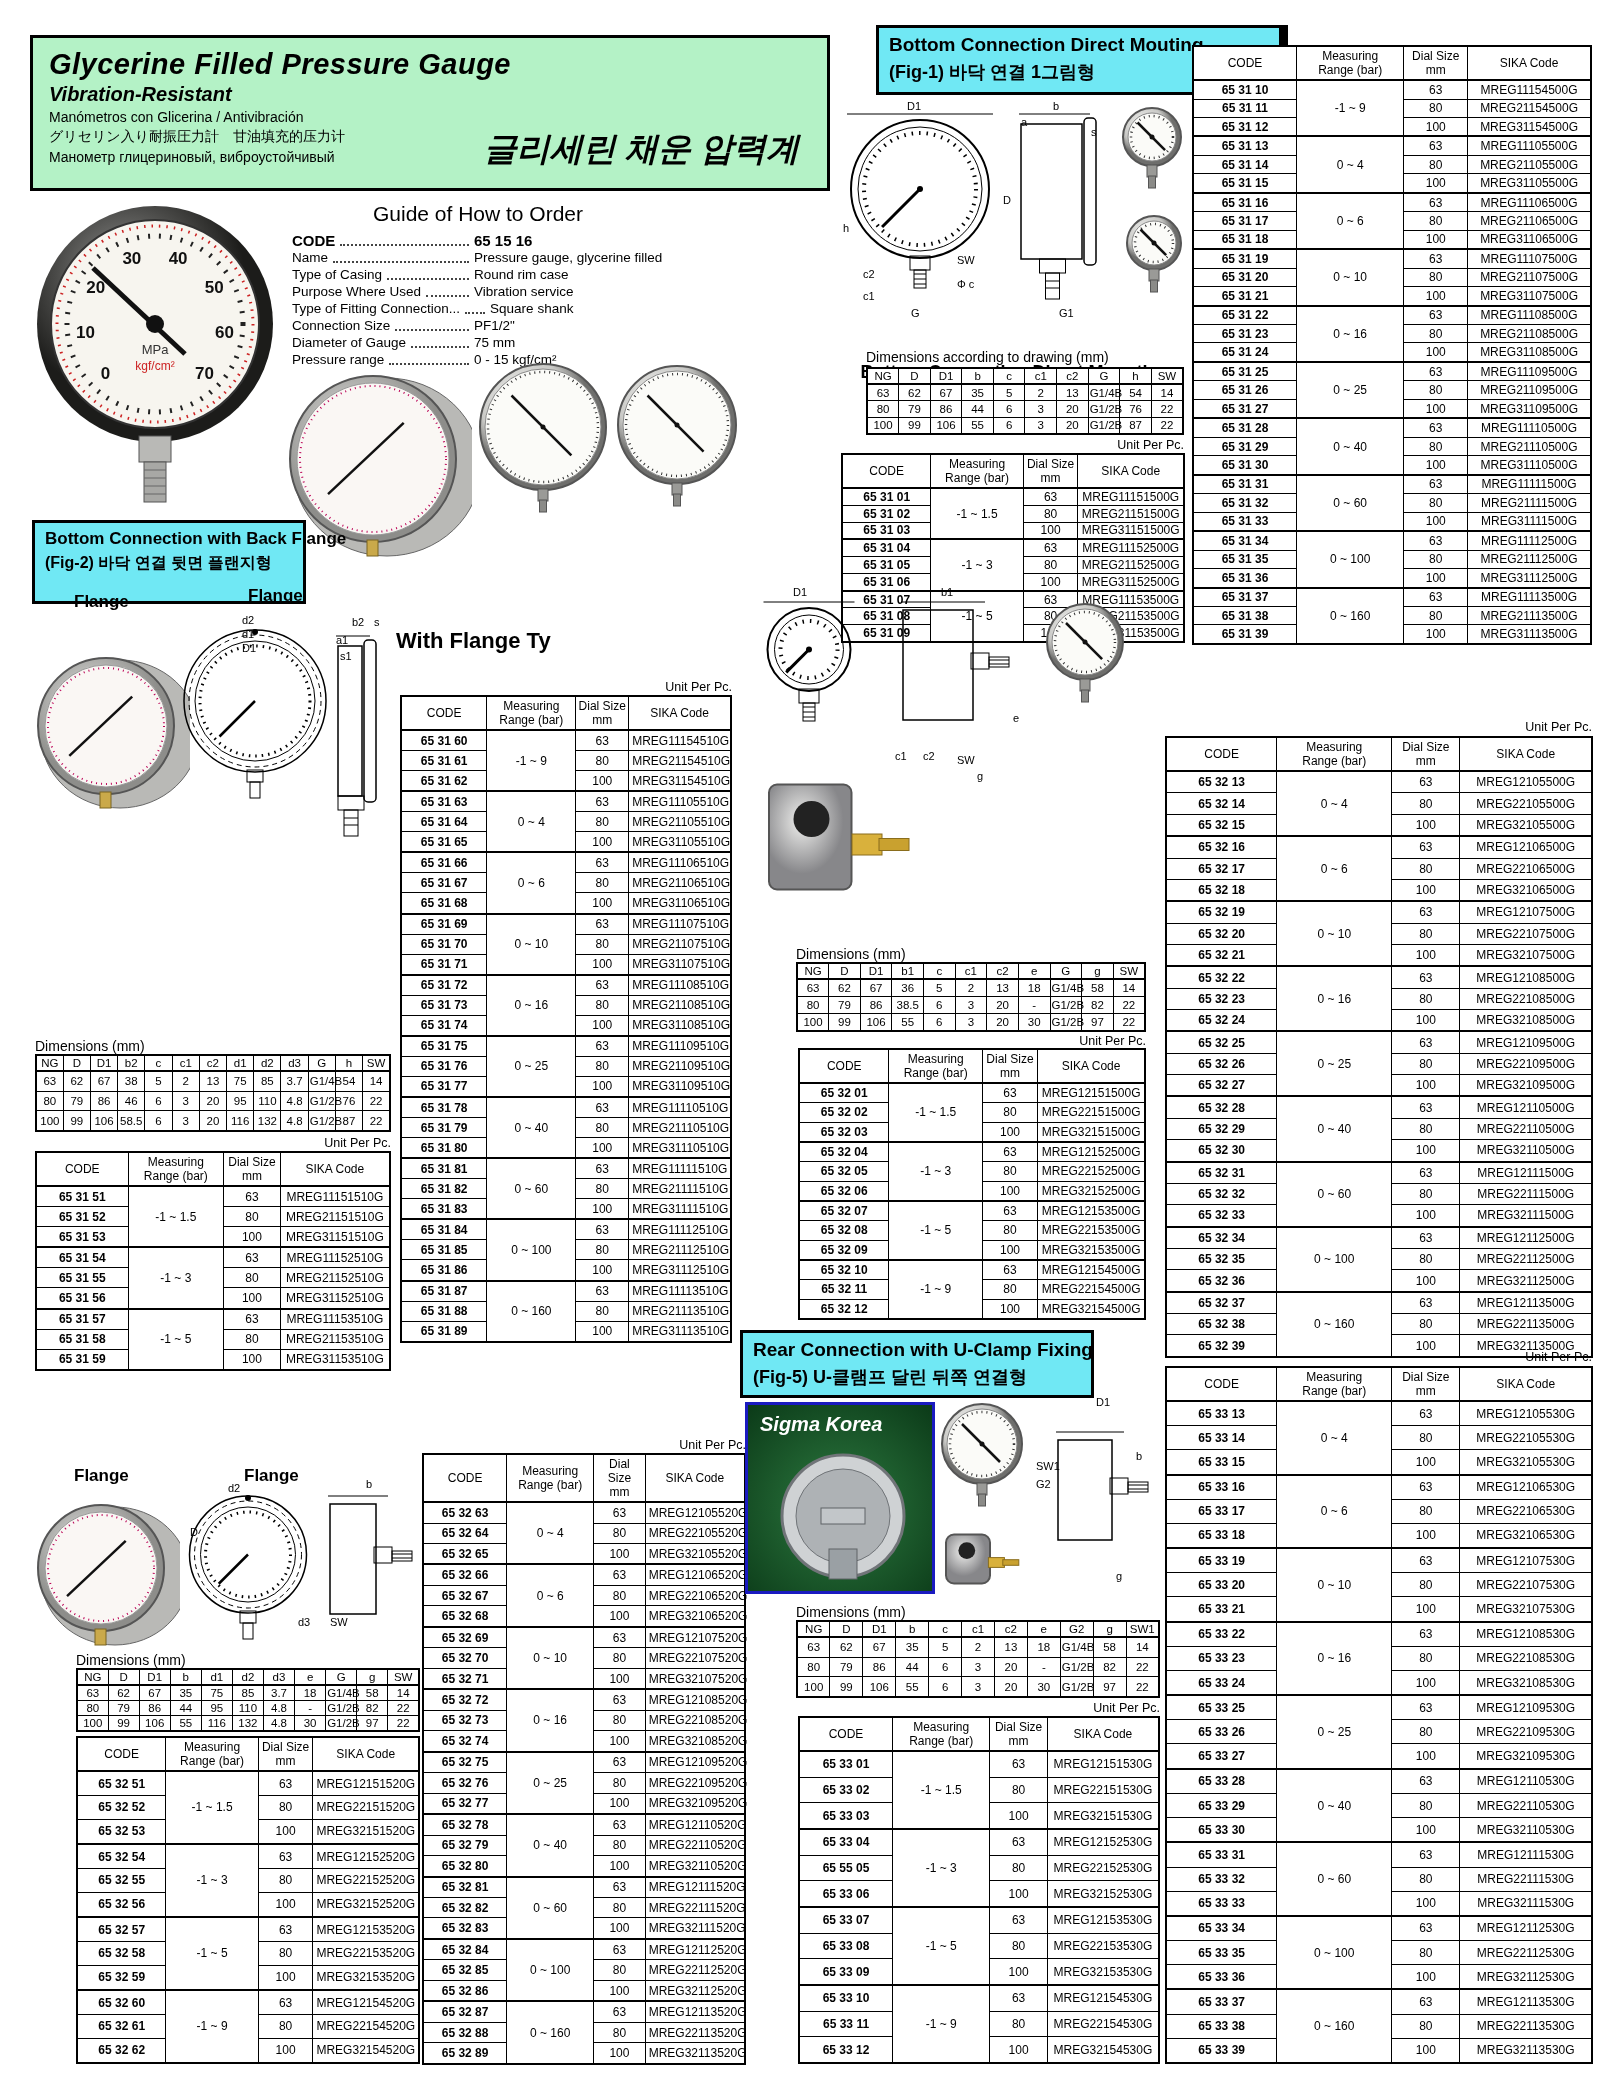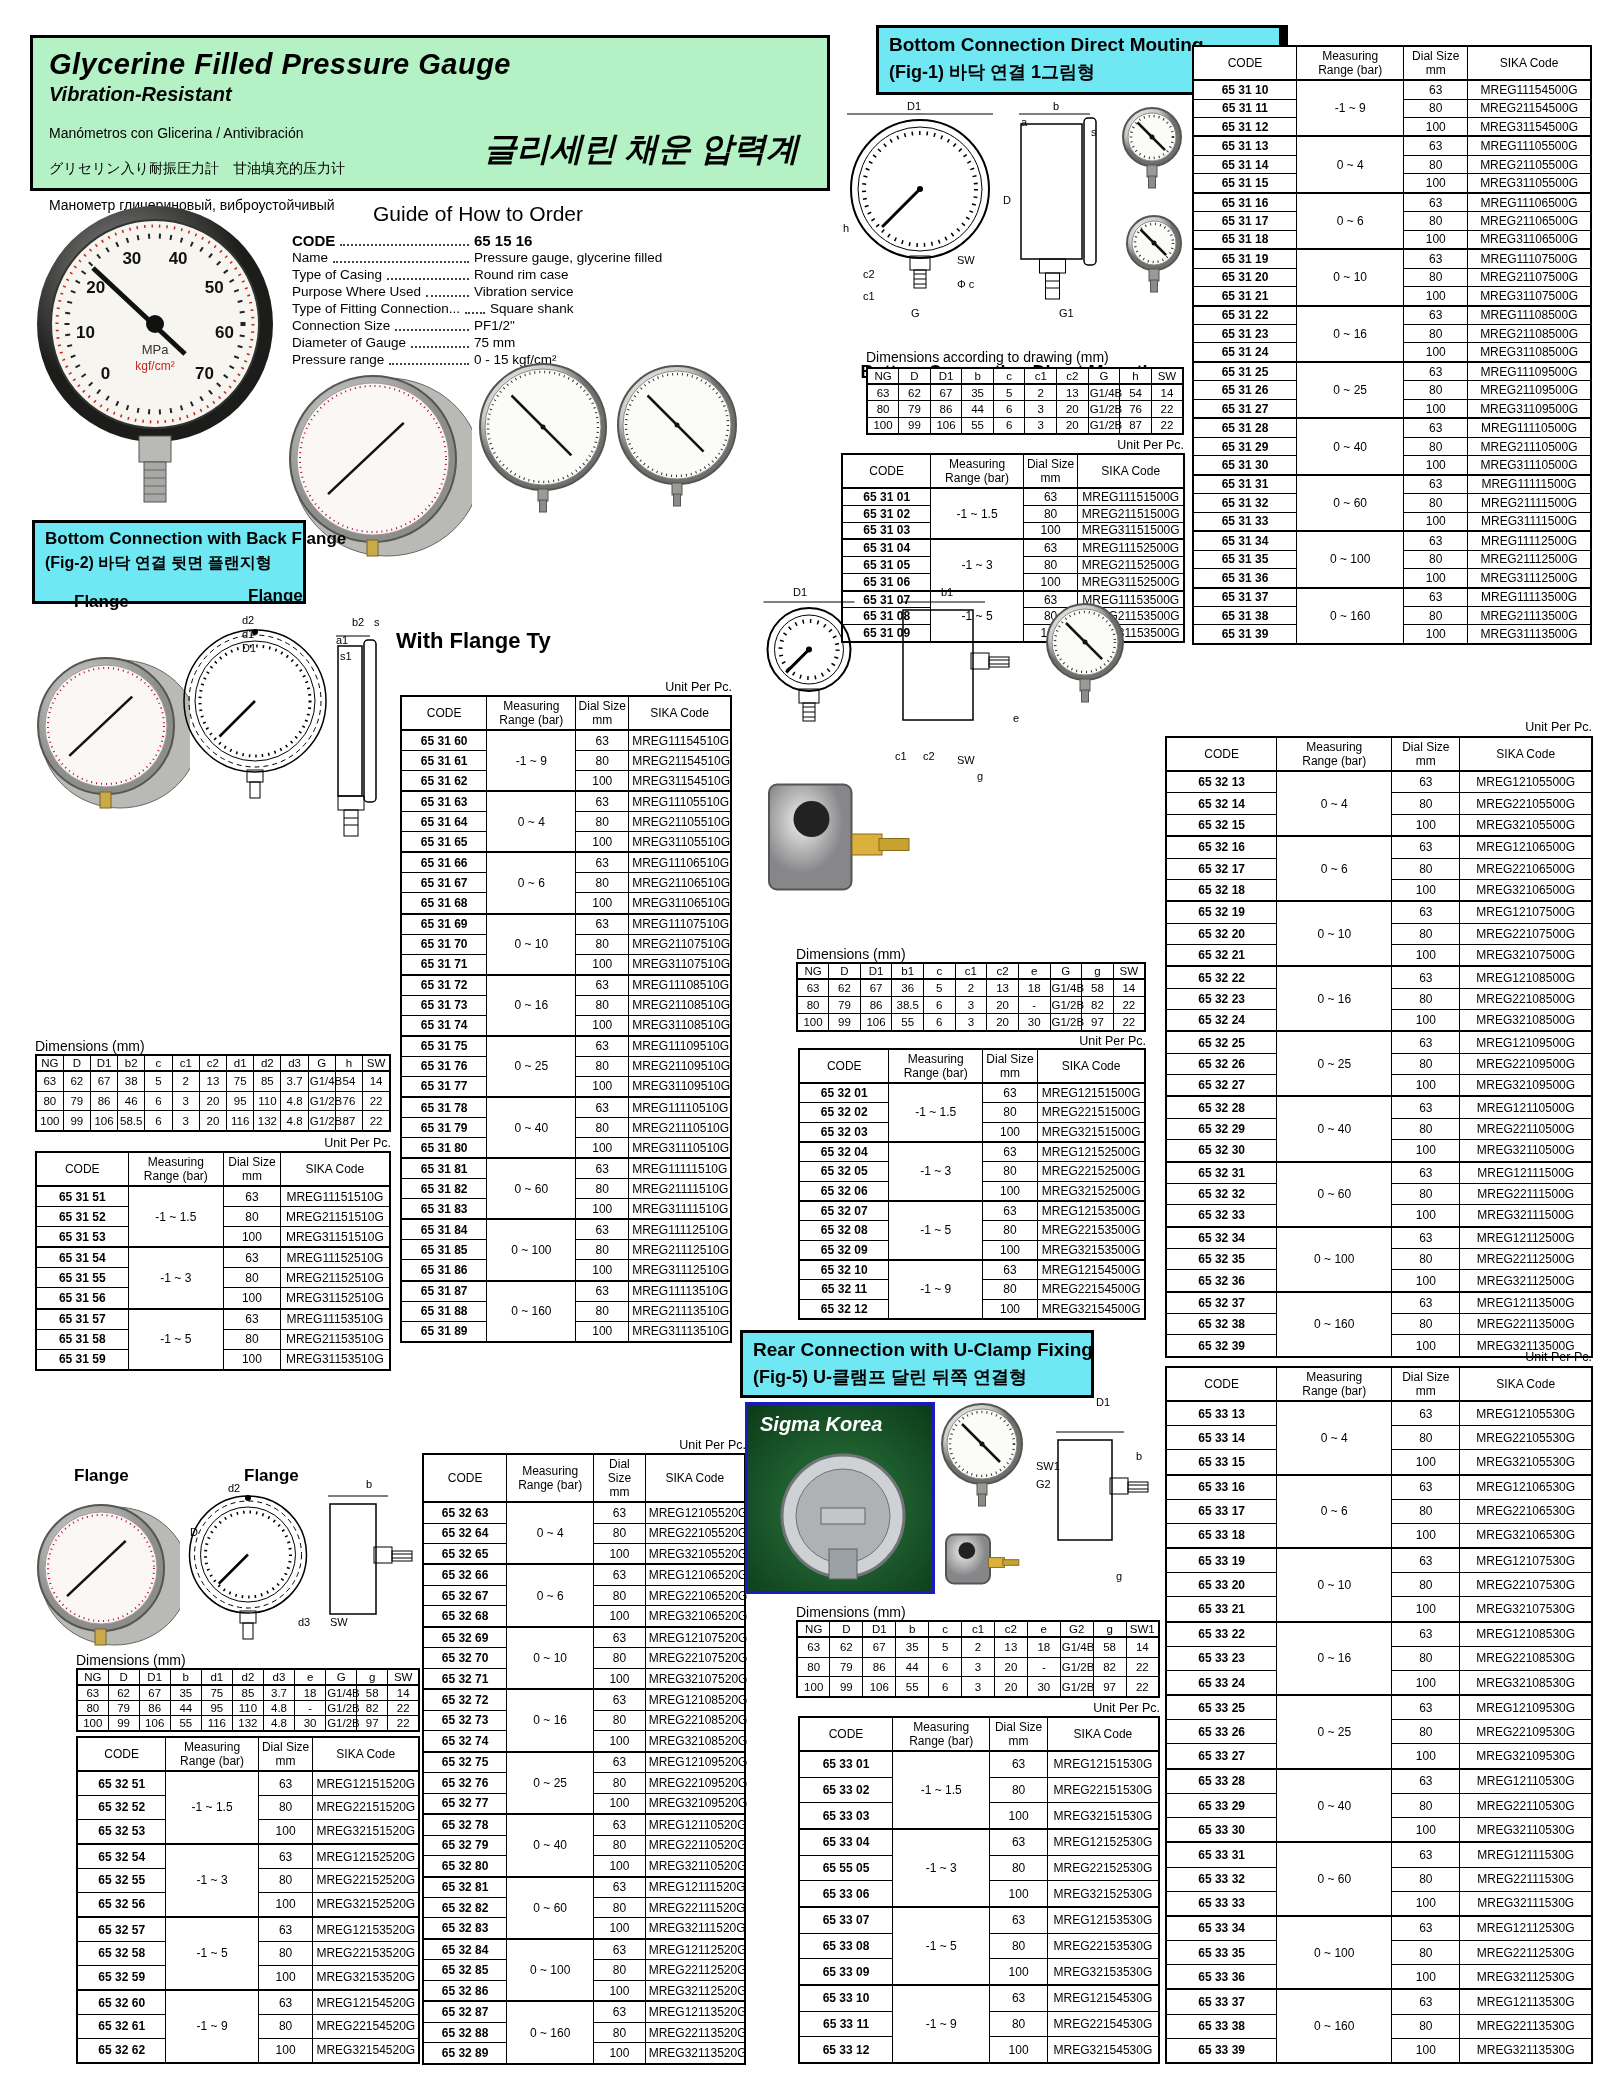--- a/index.html
+++ b/index.html
@@ -3,21 +3,21 @@
 <meta charset="utf-8">
 <style>
   html,body{margin:0;padding:0;background:#e8e8e8;}
   #page{position:relative;width:1600px;height:2088px;background:#ffffff;
         font-family:"Liberation Sans",sans-serif;color:#000;overflow:hidden;}
   .abs{position:absolute;}
   
   .green-box{background:#b4f2c6;border:3px solid #000;box-sizing:border-box;padding:10px 16px;}
   .gh-title{font-size:29px;font-weight:bold;font-style:italic;letter-spacing:.5px;}
   .gh-sub{font-size:20px;font-weight:bold;font-style:italic;margin-top:2px;}
-  .gh-l{font-size:14px;margin-top:19px;}
+  .gh-l{font-size:14px;margin-top:3px;}
   .gh-kr{position:absolute;right:28px;bottom:16px;font-size:33px;font-weight:bold;font-style:italic;}
   
   .og-title{font-size:21px;font-weight:normal;margin-bottom:6px;}
   .og-row{display:flex;align-items:flex-end;font-size:13.5px;line-height:17px;}
   .og-row:first-of-type .og-label,.og-row:first-of-type .og-value{font-weight:bold;font-size:15px;}
   .og-label{white-space:nowrap;}
   .og-dots{flex:1;border-bottom:2px dotted #444;margin:0 5px 3px 5px;min-width:20px;}
   .og-value{white-space:nowrap;width:190px;}
   .with-flange{font-size:22px;font-weight:bold;}
   

